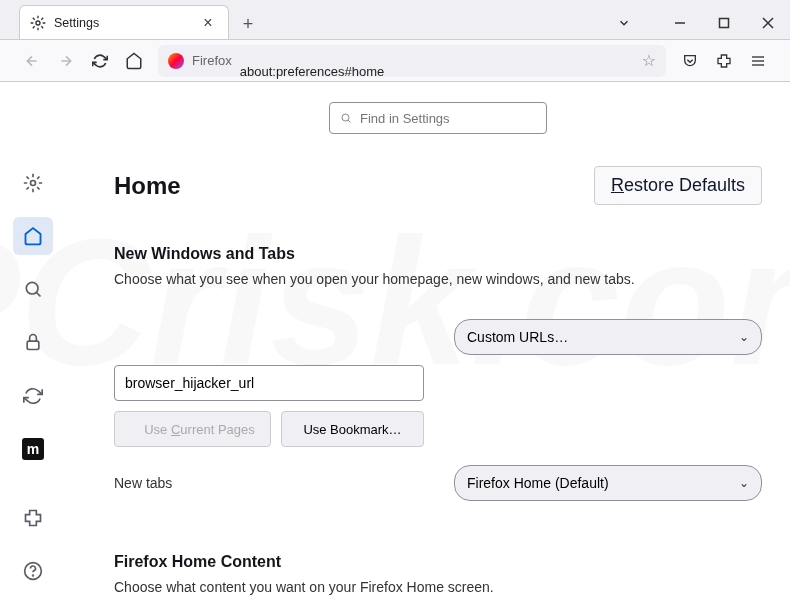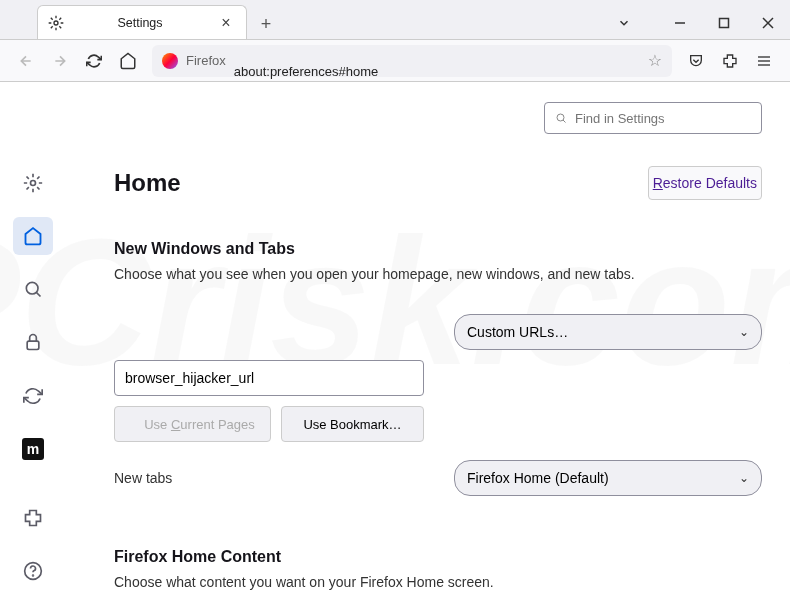--- a/index.html
+++ b/index.html
@@ -2,54 +2,54 @@
 <html><head>
   <meta charset="utf-8">
   <style>
     * { margin: 0; padding: 0; box-sizing: border-box; font-family: -apple-system, BlinkMacSystemFont, "Segoe UI", Arial, sans-serif; }
     body { width: 790px; height: 602px; background: #fff; overflow: hidden; position: relative; }
     
     
     .watermark { position: absolute; top: 50%; left: 50%; transform: translate(-50%, -50%); opacity: 0.05; pointer-events: none; font-size: 180px; font-weight: bold; font-style: italic; color: #888; white-space: nowrap; }
     
     
-    .tab-bar { height: 40px; background: #f0f0f4; display: flex; align-items: flex-end; padding-left: 37px; border-bottom: 1px solid #ccc; text-align: center; }
+    .tab-bar { height: 40px; background: #f0f0f4; display: flex; align-items: flex-end; padding-left: 19px; border-bottom: 1px solid #ccc; }
     .tab { background: #fff; height: 34px; min-width: 210px; border-radius: 6px 6px 0 0; display: flex; align-items: center; padding: 0 10px; gap: 8px; border: 1px solid #ccc; border-bottom: none; }
     .tab .icon { width: 16px; height: 16px; display: flex; align-items: center; justify-content: center; }
     .tab-title { font-size: 12.5px; flex: 1; color: #222; }
     .tab-close { width: 20px; height: 20px; display: flex; align-items: center; justify-content: center; font-size: 16px; cursor: pointer; color: #444; }
     .new-tab { width: 30px; height: 30px; display: flex; align-items: center; justify-content: center; font-size: 18px; color: #555; cursor: pointer; margin-left: 4px; }
     
     
-    .toolbar { height: 42px; display: flex; align-items: center; padding: 0 10px; gap: 2px; border-bottom: 1px solid #ccc; background: #f9f9fb; }
+    .toolbar { height: 42px; display: flex; align-items: center; padding: 0 16px; gap: 2px; border-bottom: 1px solid #ccc; background: #f9f9fb; }
     .tb-btn { width: 32px; height: 32px; display: flex; align-items: center; justify-content: center; border-radius: 4px; cursor: pointer; color: #333; }
     .tb-btn.disabled { color: #bbb; cursor: default; }
     .address-bar { flex: 1; height: 32px; background: #f0f0f4; border-radius: 6px; display: flex; align-items: center; padding: 0 10px; margin: 0 6px; gap: 8px; }
     .ff-logo { width: 16px; height: 16px; border-radius: 50%; background: linear-gradient(135deg, #ff9500, #ff0039, #9059ff); }
     .addr-label { font-size: 13px; color: #666; }
     .addr-text { font-size: 13px; color: #222; flex: 1; margin-top: 21px; }
     .star-icon { color: #888; font-size: 16px; }
     
     
     .main { display: flex; height: calc(602px - 82px); }
     .sidebar { width: 66px; display: flex; flex-direction: column; padding-top: 82px; align-items: center; gap: 16px; }
     .sidebar-spacer { flex: 1; }
     .sidebar-item { width: 40px; height: 40px; display: flex; align-items: center; justify-content: center; border-radius: 4px; cursor: pointer; color: #5b5b66; }
     .sidebar-item.active { color: #0060df; background: #e0e8f6; border-radius: 6px; }
     .sidebar-item svg { width: 20px; height: 20px; }
     .m-icon { width: 22px; height: 22px; background: #111; color: #fff; font-weight: bold; font-size: 14px; display: flex; align-items: center; justify-content: center; border-radius: 3px; }
     
     .content { flex: 1; padding: 20px 28px 0 48px; position: relative; }
-    .search-row { display: flex; justify-content: flex-end; margin-bottom: 32px; }
+    .search-row { display: flex; justify-content: center; margin-bottom: 32px; }
     .search-box { width: 218px; height: 32px; border: 1px solid #8f8f9d; border-radius: 4px; display: flex; align-items: center; padding: 0 10px; gap: 8px; }
     .search-box input { border: none; outline: none; font-size: 13px; flex: 1; background: transparent; color: #555; }
     
     .header-row { display: flex; justify-content: space-between; align-items: center; margin-bottom: 40px; }
     h1 { font-size: 24px; font-weight: 700; color: #15141a; }
-    .restore-btn { padding: 8px 4px; border: 1px solid #ccc; background: #f9f9fb; border-radius: 4px; font-size: 14px; cursor: pointer; color: #4c1d95; }
+    .restore-btn { padding: 8px 16px; border: 1px solid #ccc; background: #f9f9fb; border-radius: 4px; font-size: 18px; cursor: pointer; color: #0f172a; }
     
     h2 { font-size: 16px; font-weight: 600; color: #15141a; margin-bottom: 8px; }
     .section-desc { font-size: 14px; color: #333; margin-bottom: 32px; }
     
     .form-row { display: flex; align-items: center; margin-bottom: 12px; }
     .form-label { width: 340px; font-size: 14px; color: #333; }
     .form-controls { flex: 1; max-width: 310px; }
     
     .select-box { width: 100%; height: 36px; border: 1px solid #8f8f9d; border-radius: 16px; display: flex; align-items: center; justify-content: space-between; padding: 0 12px; font-size: 14px; background: #f0f0f4; cursor: pointer; }
     .input-box { width: 100%; height: 36px; border: 1px solid #8f8f9d; border-radius: 4px; padding: 0 10px; font-size: 14px; outline: none; }

